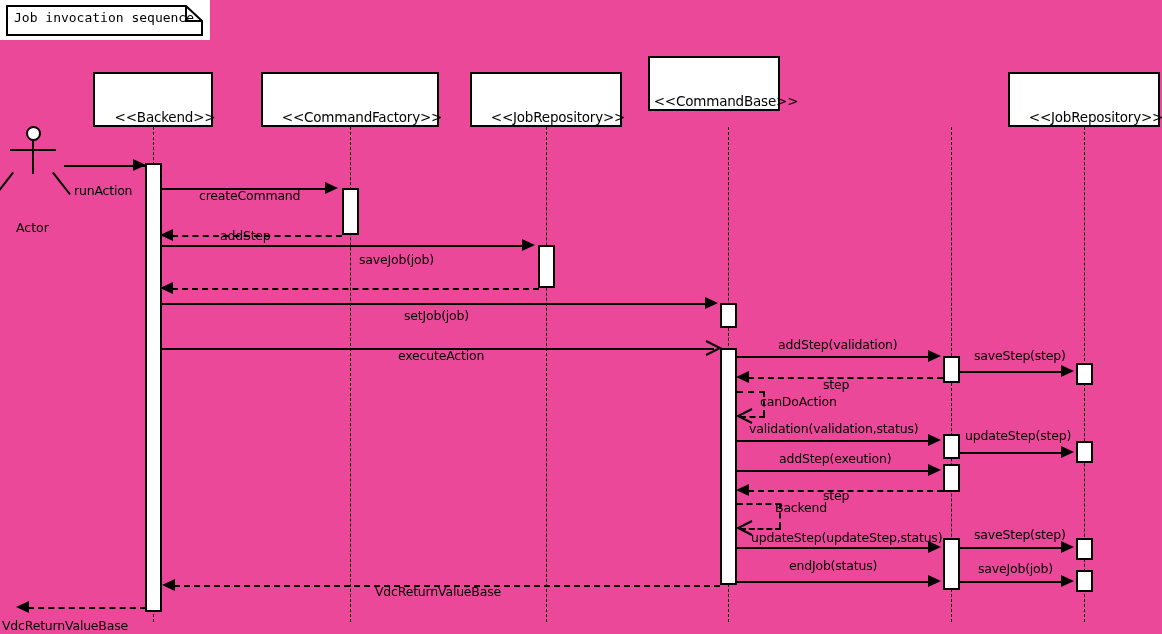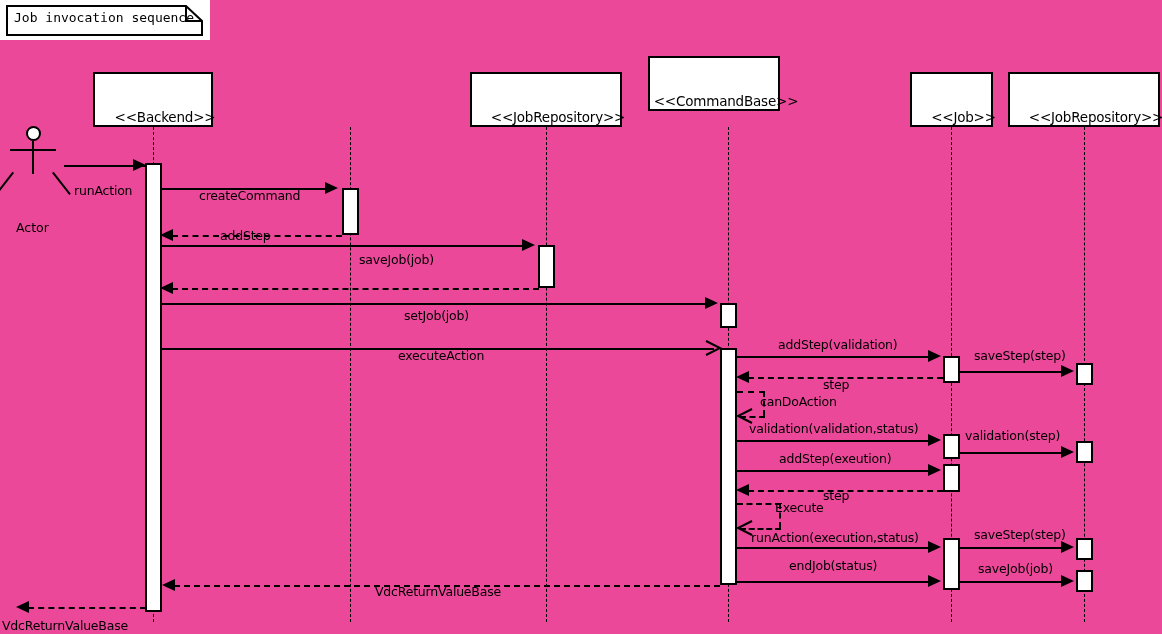--- a/index.html
+++ b/index.html
@@ -65,28 +65,28 @@
   <div class="lifeline" style="left:153px;top:127px;height:495px;"></div>
   <div class="lifeline" style="left:350px;top:127px;height:495px;"></div>
   <div class="lifeline" style="left:546px;top:127px;height:495px;"></div>
   <div class="lifeline" style="left:728px;top:127px;height:495px;"></div>
   <div class="lifeline" style="left:951px;top:127px;height:495px;"></div>
   <div class="lifeline" style="left:1084px;top:127px;height:495px;"></div>
 
   <div class="participant" style="left:93px;top:72px;width:120px;height:55px;">
     <span>&lt;&lt;Backend&gt;&gt;</span>
   </div>
+  <div class="participant" style="left:261px;top:72px;width:178px;height:55px;">
+    <span>&lt;&lt;CommandFactory&gt;&gt;</span>
+  </div>
   <div class="participant" style="left:470px;top:72px;width:152px;height:55px;">
     <span>&lt;&lt;JobRepository&gt;&gt;</span>
   </div>
   <div class="participant" style="left:648px;top:56px;width:132px;height:55px;">
     <span>&lt;&lt;CommandBase&gt;&gt;</span>
-  </div>
-  <div class="participant" style="left:910px;top:72px;width:83px;height:55px;">
-    <span>&lt;&lt;Job&gt;&gt;</span>
   </div>
   <div class="participant" style="left:1008px;top:72px;width:152px;height:55px;">
     <span>&lt;&lt;JobRepository&gt;&gt;</span>
   </div>
 
   <div class="activation" style="left:145px;top:163px;width:17px;height:449px;"></div>
   <div class="activation" style="left:342px;top:188px;width:17px;height:47px;"></div>
   <div class="activation" style="left:538px;top:245px;width:17px;height:43px;"></div>
   <div class="activation" style="left:720px;top:303px;width:17px;height:25px;"></div>
   <div class="activation" style="left:720px;top:348px;width:17px;height:237px;"></div>
@@ -147,41 +147,41 @@
     <polyline points="17,2 3,9 17,16" fill="none" stroke="#000" stroke-width="2"></polyline>
   </svg>
   <div class="msglabel" style="left:760px;top:394px;">canDoAction</div>
 
   <div class="msgline" style="left:737px;top:440px;width:193px;"></div>
   <div class="arrowhead right" style="left:928px;top:434px;"></div>
   <div class="msglabel" style="left:749px;top:421px;">validation(validation,status)</div>
 
   <div class="msgline" style="left:960px;top:452px;width:103px;"></div>
   <div class="arrowhead right" style="left:1061px;top:446px;"></div>
-  <div class="msglabel" style="left:965px;top:428px;">validation(step)</div>
+  <div class="msglabel" style="left:965px;top:428px;">updateStep(step)</div>
 
   <div class="msgline" style="left:737px;top:470px;width:193px;"></div>
   <div class="arrowhead right" style="left:928px;top:464px;"></div>
   <div class="msglabel" style="left:779px;top:451px;">addStep(exeution)</div>
 
   <div class="msgline ret" style="left:748px;top:490px;width:195px;"></div>
   <div class="arrowhead left" style="left:736px;top:484px;"></div>
   <div class="msglabel" style="left:823px;top:488px;">step</div>
 
   <div class="selfseg dash-h" style="left:737px;top:503px;width:44px;"></div>
   <div class="selfseg dash-v" style="left:779px;top:503px;height:25px;"></div>
   <div class="selfseg dash-h" style="left:740px;top:528px;width:41px;"></div>
   <svg style="position:absolute;left:735px;top:519px;" width="20" height="20">
     <polyline points="17,2 3,9 17,16" fill="none" stroke="#000" stroke-width="2"></polyline>
   </svg>
-  <div class="msglabel" style="left:775px;top:500px;">Execute</div>
+  <div class="msglabel" style="left:775px;top:500px;">Backend</div>
 
   <div class="msgline" style="left:737px;top:547px;width:193px;"></div>
   <div class="arrowhead right" style="left:928px;top:541px;"></div>
-  <div class="msglabel" style="left:751px;top:530px;">runAction(execution,status)</div>
+  <div class="msglabel" style="left:751px;top:530px;">updateStep(updateStep,status)</div>
 
   <div class="msgline" style="left:960px;top:547px;width:103px;"></div>
   <div class="arrowhead right" style="left:1061px;top:541px;"></div>
   <div class="msglabel" style="left:974px;top:527px;">saveStep(step)</div>
 
   <div class="msgline" style="left:737px;top:581px;width:193px;"></div>
   <div class="arrowhead right" style="left:928px;top:575px;"></div>
   <div class="msglabel" style="left:789px;top:558px;">endJob(status)</div>
 
   <div class="msgline" style="left:960px;top:581px;width:103px;"></div>

